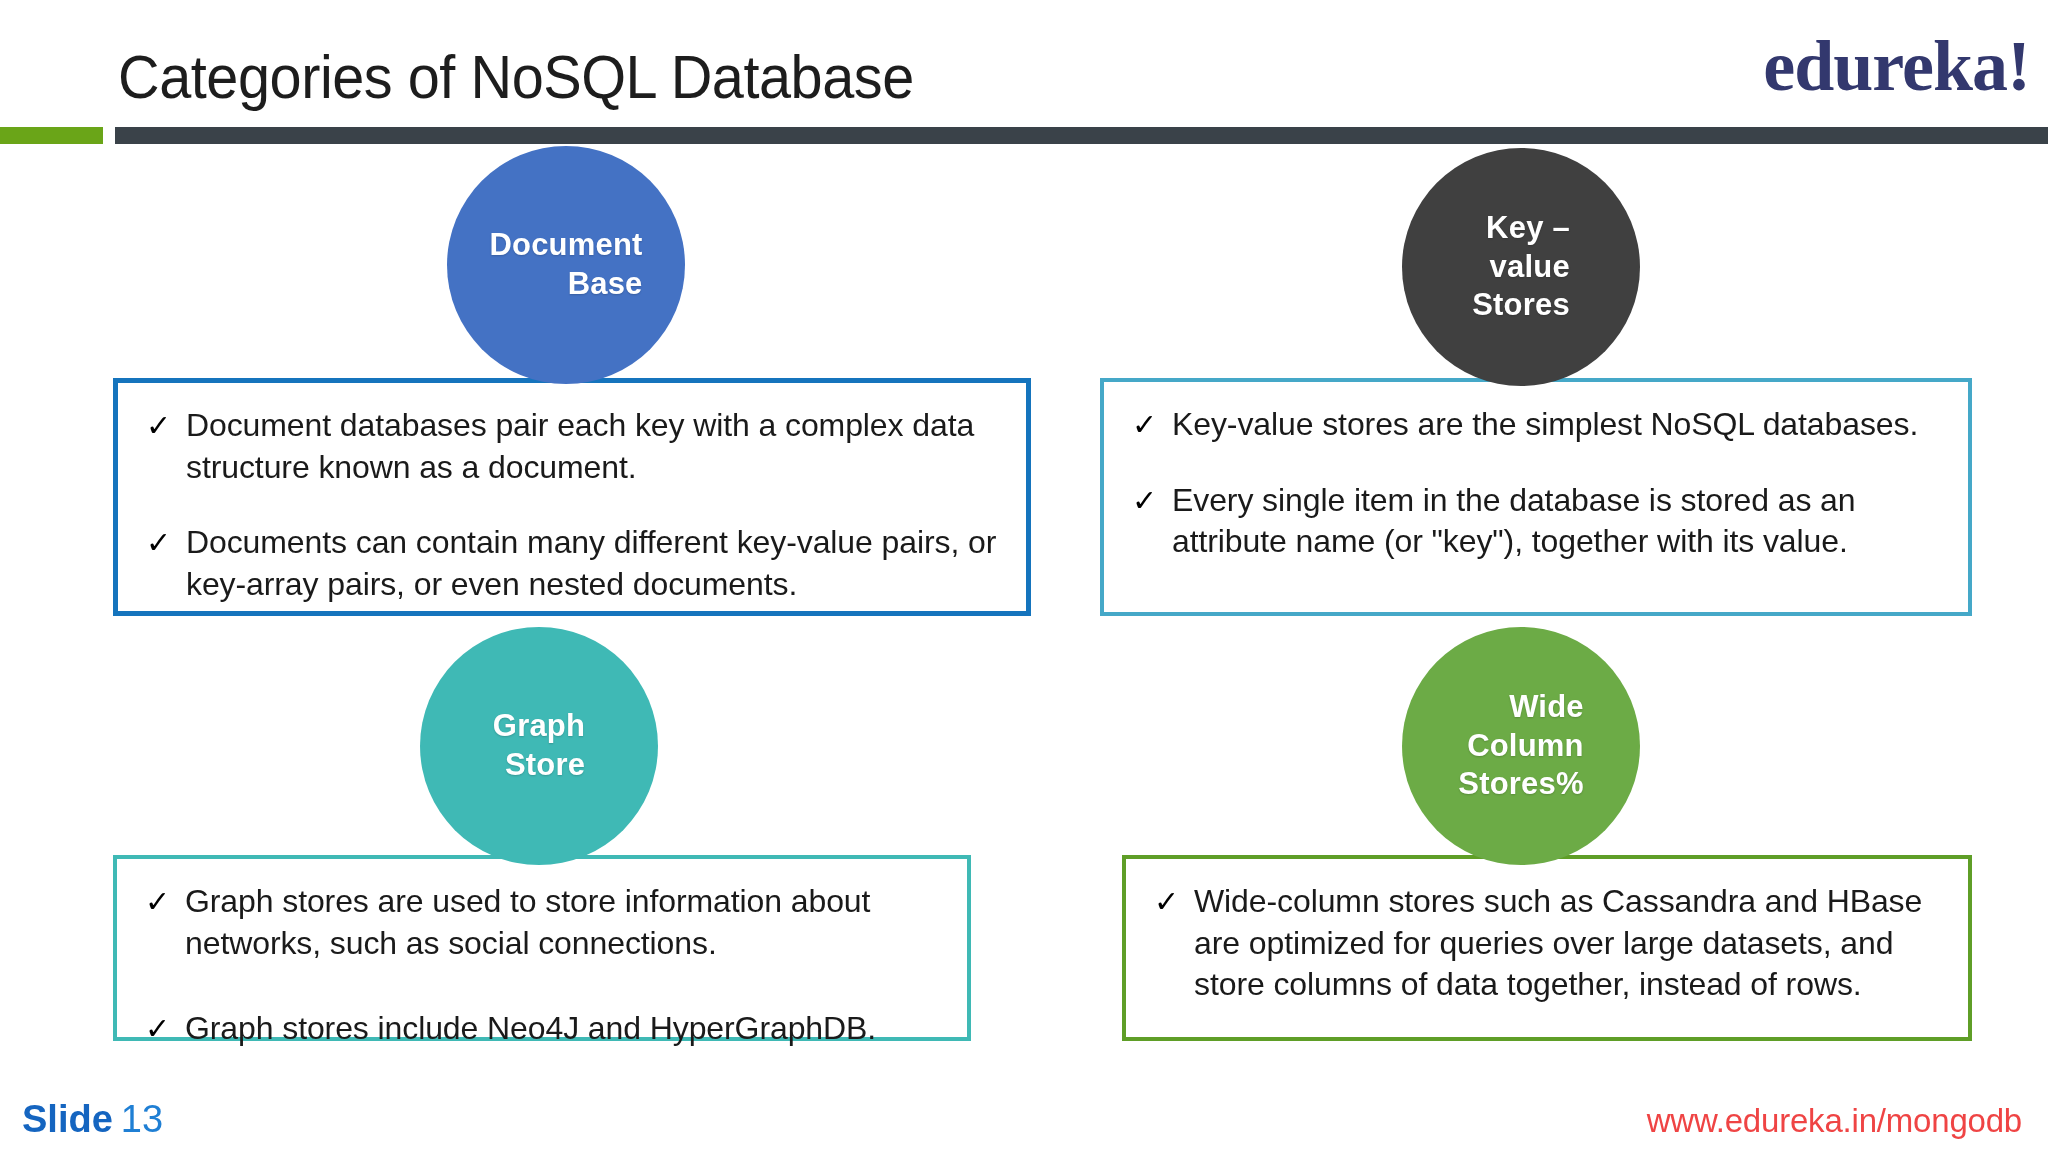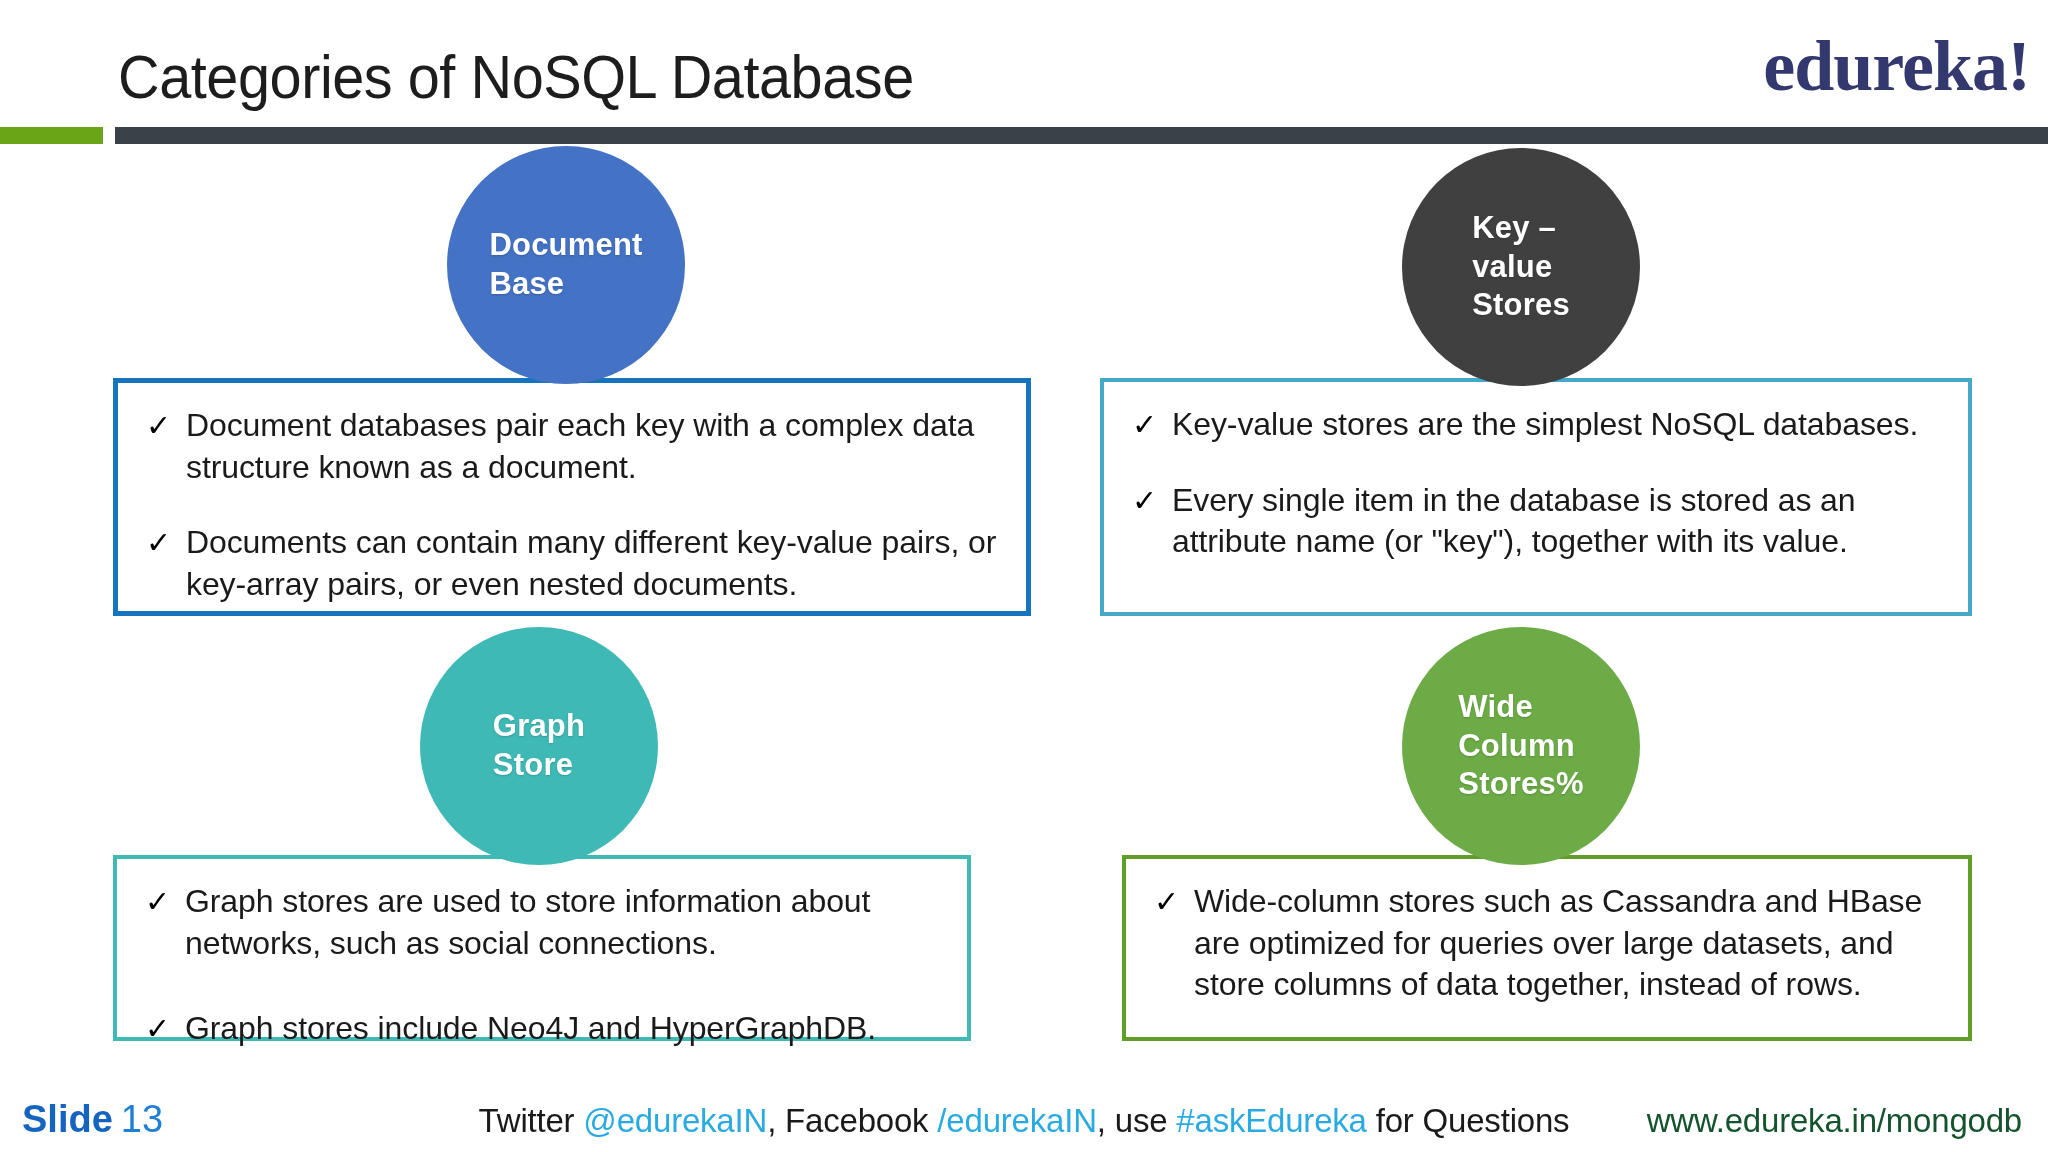--- a/index.html
+++ b/index.html
@@ -47,21 +47,21 @@
     background:#3a4249;
   }
 
   
   .bubble{
     position:absolute;
     border-radius:50%;
     display:flex;
     align-items:center;
     justify-content:center;
-    text-align:left;
+    text-align:right;
     color:#ffffff;
     font-weight:700;
     font-size:31px;
     line-height:1.25;
     letter-spacing:0.2px;
     text-shadow:0 1px 2px rgba(0,0,0,0.18);
     z-index:3;
     box-sizing:border-box;
     padding:0 14px;
   }
@@ -147,21 +147,21 @@
     transform:translateX(-50%);
     font-size:33px;
     color:#1a1a1a;
     white-space:nowrap;
     letter-spacing:-0.2px;
   }
   .footer-center .hl{color:#29abe2;}
   .footer-url{
     position:absolute;right:26px;top:18px;
     font-size:33px;
-    color:#14532d;
+    color:#ef4444;
     white-space:nowrap;
     letter-spacing:-0.2px;
   }
 </style>
 </head>
 <body>
 
 <div id="slide">
 
   <div class="slide-title">Categories of NoSQL Database</div>
@@ -232,19 +232,16 @@
         <span class="tick">✓</span>
         <span>Wide-column stores such as Cassandra and HBase are optimized for queries over large datasets, and store columns of data together, instead of rows.</span>
       </li>
     </ul>
   </div>
 
   <div class="footer">
     <div class="footer-slide">
       <span class="lbl">Slide</span><span class="num">13</span>
     </div>
-    <div class="footer-center">
-      <span>Twitter </span><span class="hl">@edurekaIN</span><span>, Facebook </span><span class="hl">/edurekaIN</span><span>, use </span><span class="hl">#askEdureka</span><span> for Questions</span>
-    </div>
     <div class="footer-url">www.edureka.in/mongodb</div>
   </div>
 
 </div>
 
 </body></html>

